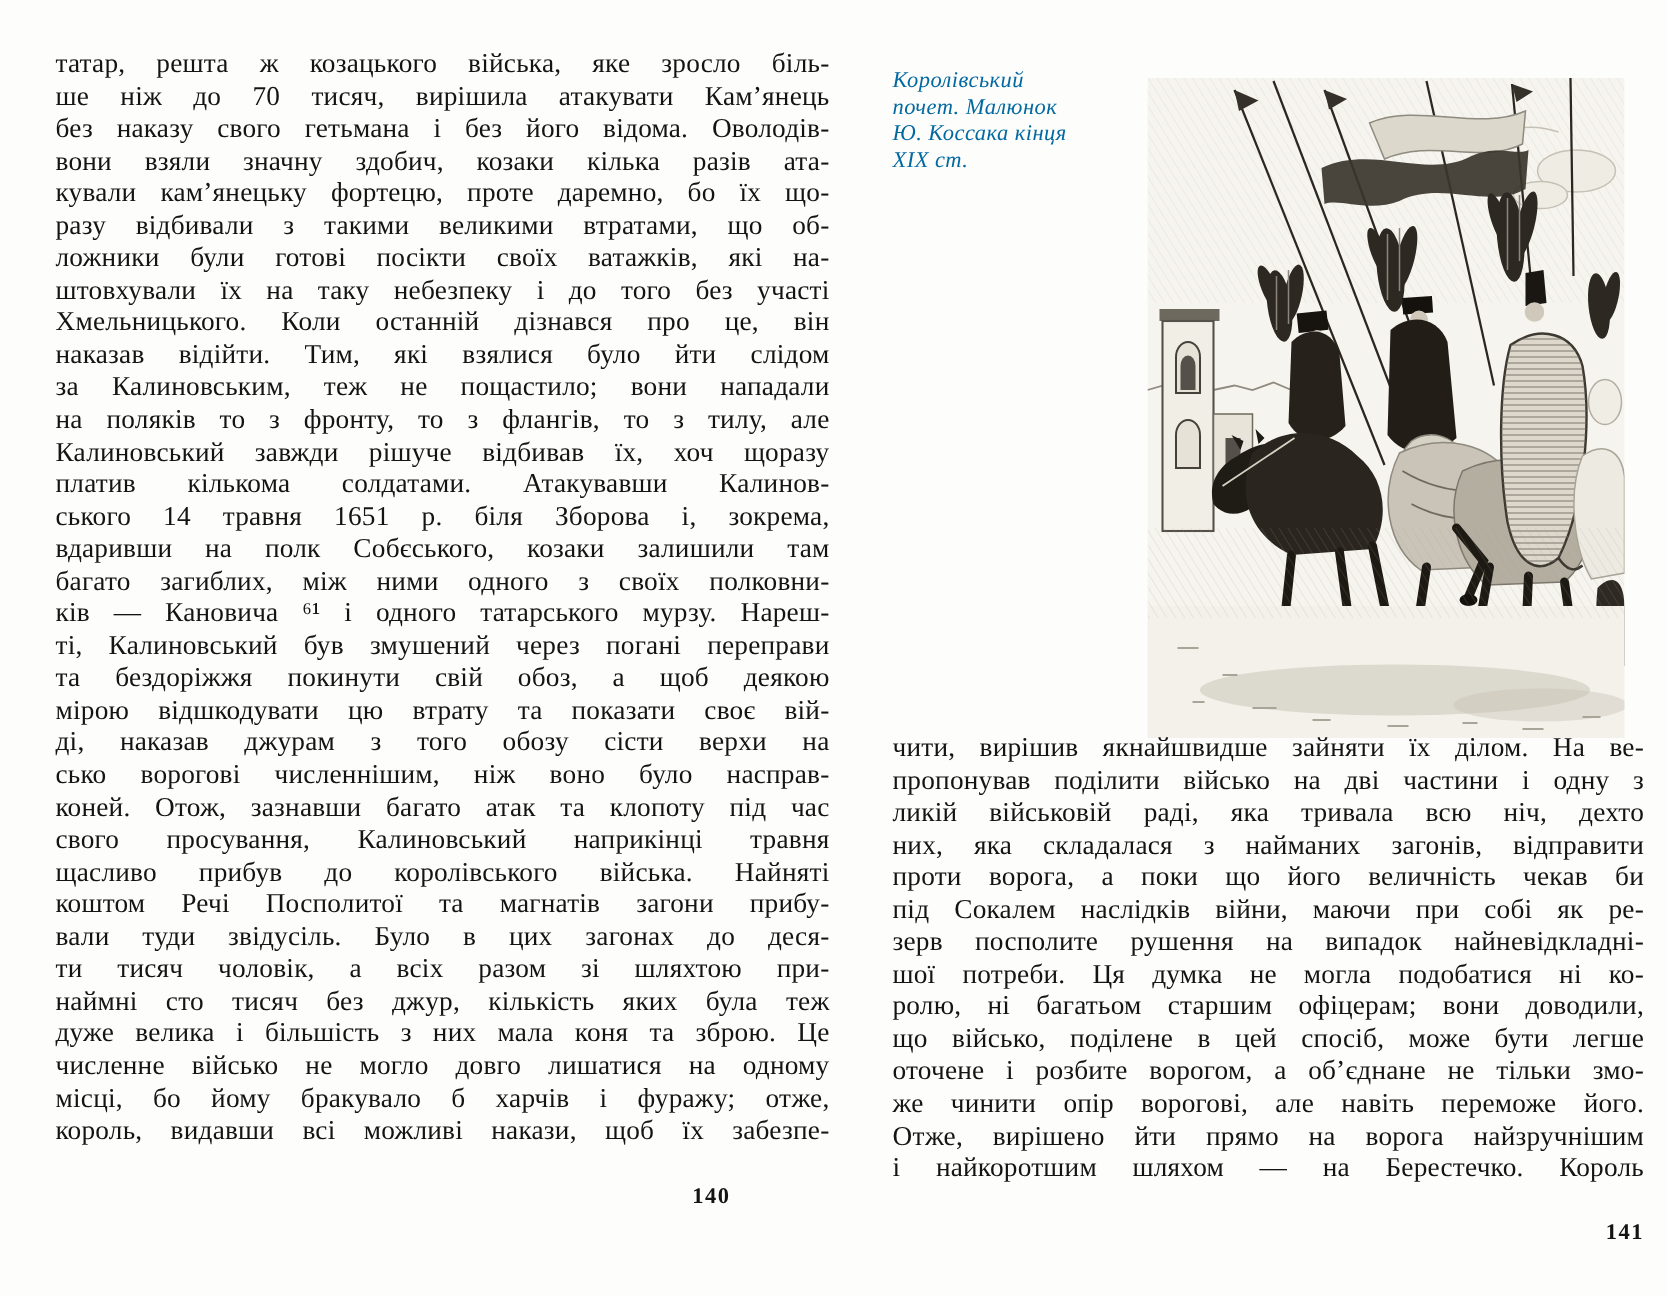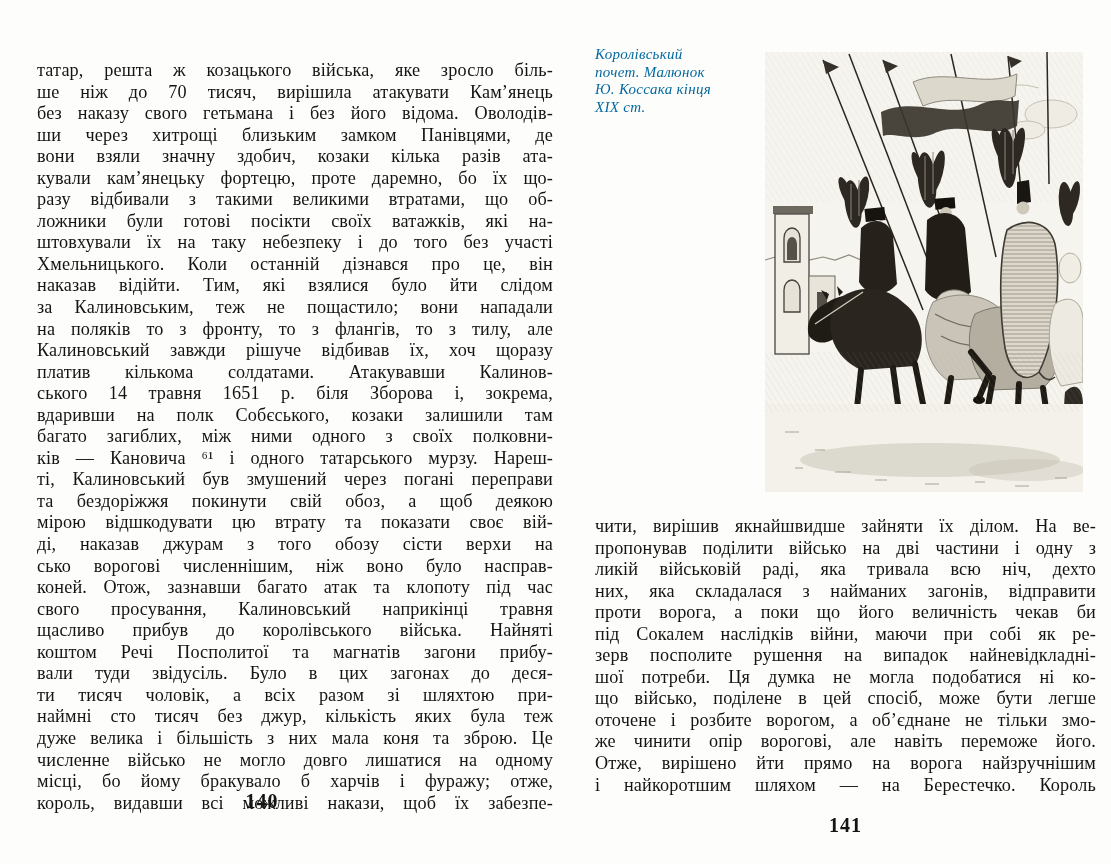--- a/index.html
+++ b/index.html
@@ -5,36 +5,36 @@
   html, body { margin: 0; padding: 0; }
   body {
     width: 1111px; height: 864px;
     background: #fdfdfb;
     font-family: "Liberation Serif", "DejaVu Serif", serif;
     color: #141414;
     position: relative;
     overflow: hidden;
   }
   .spread { position: absolute; inset: 0; }
-  .col { position: absolute; margin-top: 28px; }
+  .col { position: absolute; }
   .left-col  { left: 37px;  top: 32px;  width: 516px; }
   .right-col { left: 595px; top: 488px; width: 501px; }
   .line {
     font-size: 18.2px;
     line-height: 21.55px;
     text-align: justify;
     text-align-last: justify;
     letter-spacing: 0.15px;
     white-space: normal;
   }
   .pagenum {
     position: absolute;
-    font-size: 20px;
+    font-size: 15px;
     font-weight: bold;
-    text-align: center;
+    text-align: right;
     letter-spacing: 1px;
   }
   .pagenum-left  { left: 37px;  top: 790px; width: 450px; }
   .pagenum-right { left: 595px; top: 814px; width: 501px; }
   .caption { position: absolute; left: 595px; top: 46px; width: 175px; }
   .caption-line {
     font-style: italic;
     font-size: 15px;
     line-height: 17.5px;
     letter-spacing: 0.3px;
@@ -50,21 +50,20 @@
 </head>
 <body>
 
 <div class="spread">
 
   <div class="col left-col">
 
   <div class="line">татар, решта ж козацького війська, яке зросло біль-</div>
       <div class="line">ше ніж до 70 тисяч, вирішила атакувати Кам’янець</div>
       <div class="line">без наказу свого гетьмана і без його відома. Оволодів-</div>
-      <div class="line">ши через хитрощі близьким замком Панівцями, де</div>
       <div class="line">вони взяли значну здобич, козаки кілька разів ата-</div>
       <div class="line">кували кам’янецьку фортецю, проте даремно, бо їх що-</div>
       <div class="line">разу відбивали з такими великими втратами, що об-</div>
       <div class="line">ложники були готові посікти своїх ватажків, які на-</div>
       <div class="line">штовхували їх на таку небезпеку і до того без участі</div>
       <div class="line">Хмельницького. Коли останній дізнався про це, він</div>
       <div class="line">наказав відійти. Тим, які взялися було йти слідом</div>
       <div class="line">за Калиновським, теж не пощастило; вони нападали</div>
       <div class="line">на поляків то з фронту, то з флангів, то з тилу, але</div>
       <div class="line">Калиновський завжди рішуче відбивав їх, хоч щоразу</div>
@@ -249,20 +248,21 @@
   <div class="col right-col">
 
   <div class="line">чити, вирішив якнайшвидше зайняти їх ділом. На ве-</div>
       <div class="line">пропонував поділити військо на дві частини і одну з</div>
       <div class="line">ликій військовій раді, яка тривала всю ніч, дехто</div>
       <div class="line">них, яка складалася з найманих загонів, відправити</div>
       <div class="line">проти ворога, а поки що його величність чекав би</div>
       <div class="line">під Сокалем наслідків війни, маючи при собі як ре-</div>
       <div class="line">зерв посполите рушення на випадок найневідкладні-</div>
       <div class="line">шої потреби. Ця думка не могла подобатися ні ко-</div>
+      <div class="line">ролю, ні багатьом старшим офіцерам; вони доводили,</div>
       <div class="line">що військо, поділене в цей спосіб, може бути легше</div>
       <div class="line">оточене і розбите ворогом, а об’єднане не тільки змо-</div>
       <div class="line">же чинити опір ворогові, але навіть переможе його.</div>
       <div class="line">Отже, вирішено йти прямо на ворога найзручнішим</div>
       <div class="line">і найкоротшим шляхом — на Берестечко. Король</div>
     </div>
   <div class="pagenum pagenum-right">141</div>
 
 </div>
 

